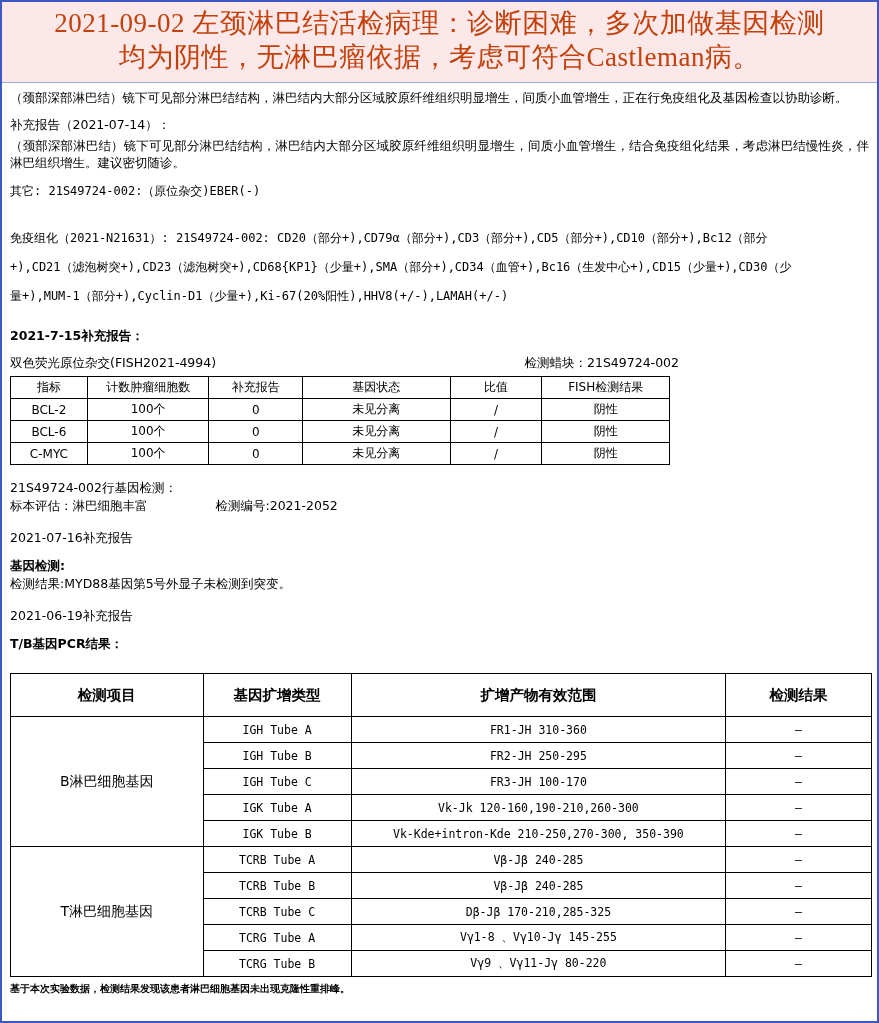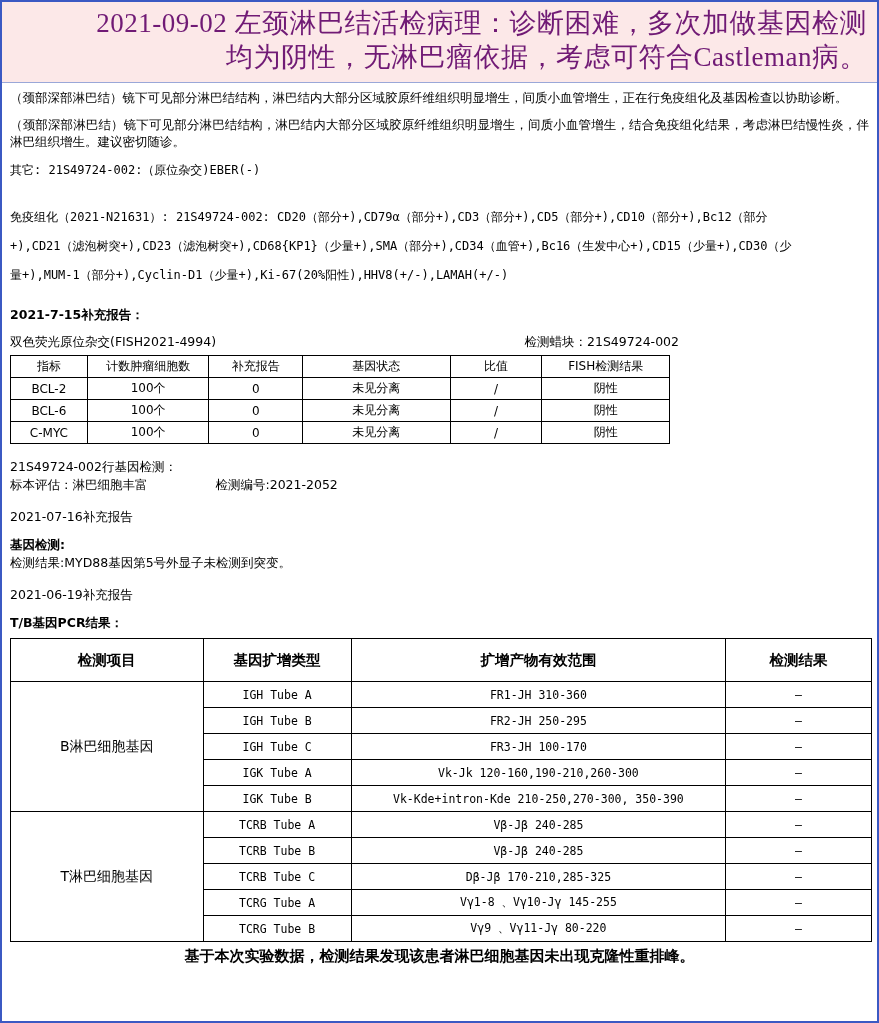--- a/index.html
+++ b/index.html
@@ -24,23 +24,22 @@
   .title-banner {
     background: #fce8e8;
     border-bottom: 1px solid #9aa7d8;
     padding: 4px 10px 8px 10px;
     text-align: center;
   }
   .title-banner .line {
     font-family: "Liberation Serif", serif;
     font-size: 27px;
     line-height: 34px;
-    color: #701a75;
+    color: #c2410c;
     letter-spacing: 0.5px;
-    text-align: right;
   }
   .body-area {
     padding: 6px 8px 0 8px;
     box-sizing: border-box;
   }
   .para {
     font-family: "DejaVu Sans", sans-serif;
     font-size: 12.5px;
     line-height: 17px;
     margin: 0 0 10px 0;
@@ -101,21 +100,21 @@
   .fish-c1 { width: 122px; }
   .fish-c2 { width: 92px; }
   .fish-c3 { width: 152px; }
   .fish-c4 { width: 90px; }
   .fish-c5 { width: 128px; }
 
   
   table.pcr {
     border-collapse: collapse;
     width: 862px;
-    margin-top: 6px;
+    margin-top: 20px;
     font-family: "DejaVu Sans", sans-serif;
   }
   table.pcr td, table.pcr th {
     border: 1px solid #000000;
     vertical-align: middle;
     text-align: center;
   }
   table.pcr thead th {
     font-size: 14.5px;
     font-weight: bold;
@@ -132,40 +131,40 @@
     font-size: 14px;
     font-family: "DejaVu Sans", sans-serif;
   }
   .col-group { width: 160px; }
   .col-type  { width: 122px; }
   .col-range { width: 316px; }
   .col-res   { width: 120px; }
 
   .footer-note {
     font-family: "DejaVu Sans", sans-serif;
-    font-size: 15px;
+    font-size: 10px;
     font-weight: bold;
     margin-top: 5px;
-    text-align: center;
   }
 </style>
 </head>
 <body>
 
 <div class="page">
 
   <div class="title-banner">
     <div class="line">2021-09-02  左颈淋巴结活检病理：诊断困难，多次加做基因检测</div>
     <div class="line">均为阴性，无淋巴瘤依据，考虑可符合Castleman病。</div>
   </div>
 
   <div class="body-area">
 
     <p class="para">（颈部深部淋巴结）镜下可见部分淋巴结结构，淋巴结内大部分区域胶原纤维组织明显增生，间质小血管增生，正在行免疫组化及基因检查以协助诊断。</p>
 
+    <p class="para tight">补充报告（2021-07-14）：</p>
     <p class="para">（颈部深部淋巴结）镜下可见部分淋巴结结构，淋巴结内大部分区域胶原纤维组织明显增生，间质小血管增生，结合免疫组化结果，考虑淋巴结慢性炎，伴淋巴组织增生。建议密切随诊。</p>
 
     <p class="mono-line">其它:  21S49724-002:（原位杂交)EBER(-)</p>
     <div class="spacer-6"></div>
     <p class="mono-line">免疫组化（2021-N21631）:  21S49724-002: CD20（部分+),CD79α（部分+),CD3（部分+),CD5（部分+),CD10（部分+),Bc12（部分</p>
     <p class="mono-line">+),CD21（滤泡树突+),CD23（滤泡树突+),CD68{KP1}（少量+),SMA（部分+),CD34（血管+),Bc16（生发中心+),CD15（少量+),CD30（少</p>
     <p class="mono-line">量+),MUM-1（部分+),Cyclin-D1（少量+),Ki-67(20%阳性),HHV8(+/-),LAMAH(+/-)</p>
 
     <div class="spacer-10"></div>
 

